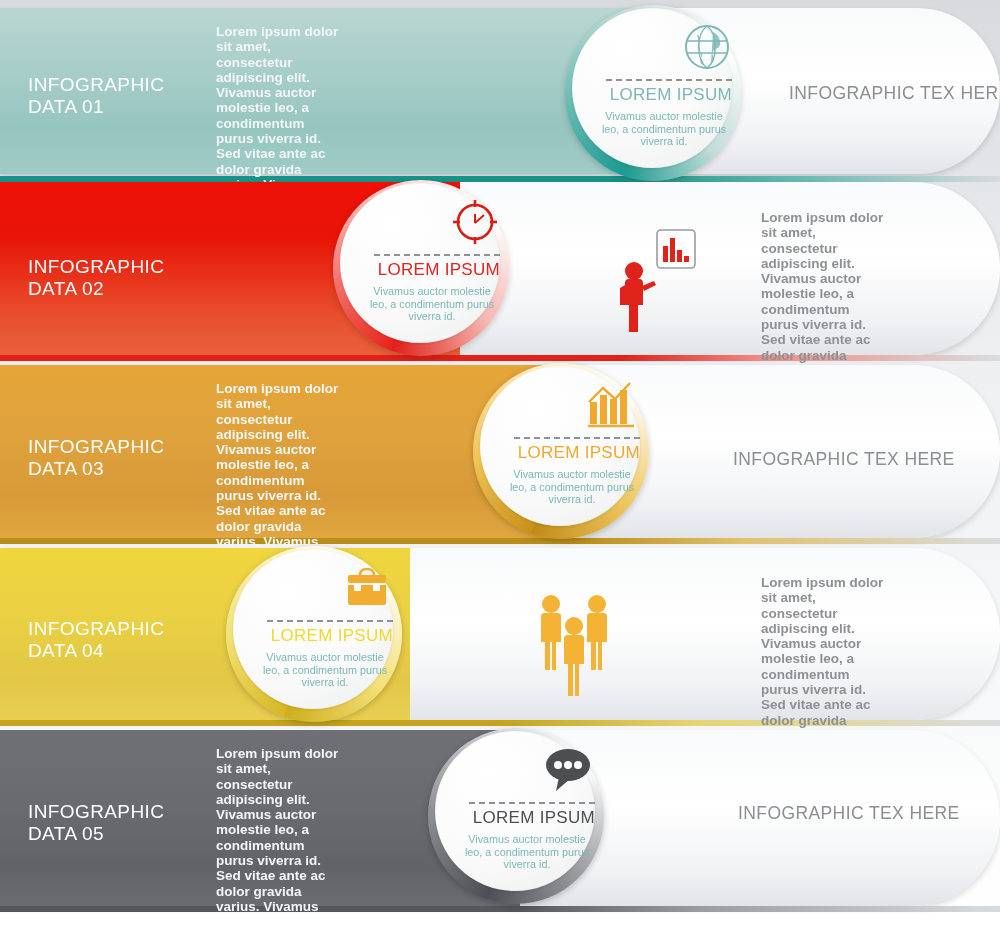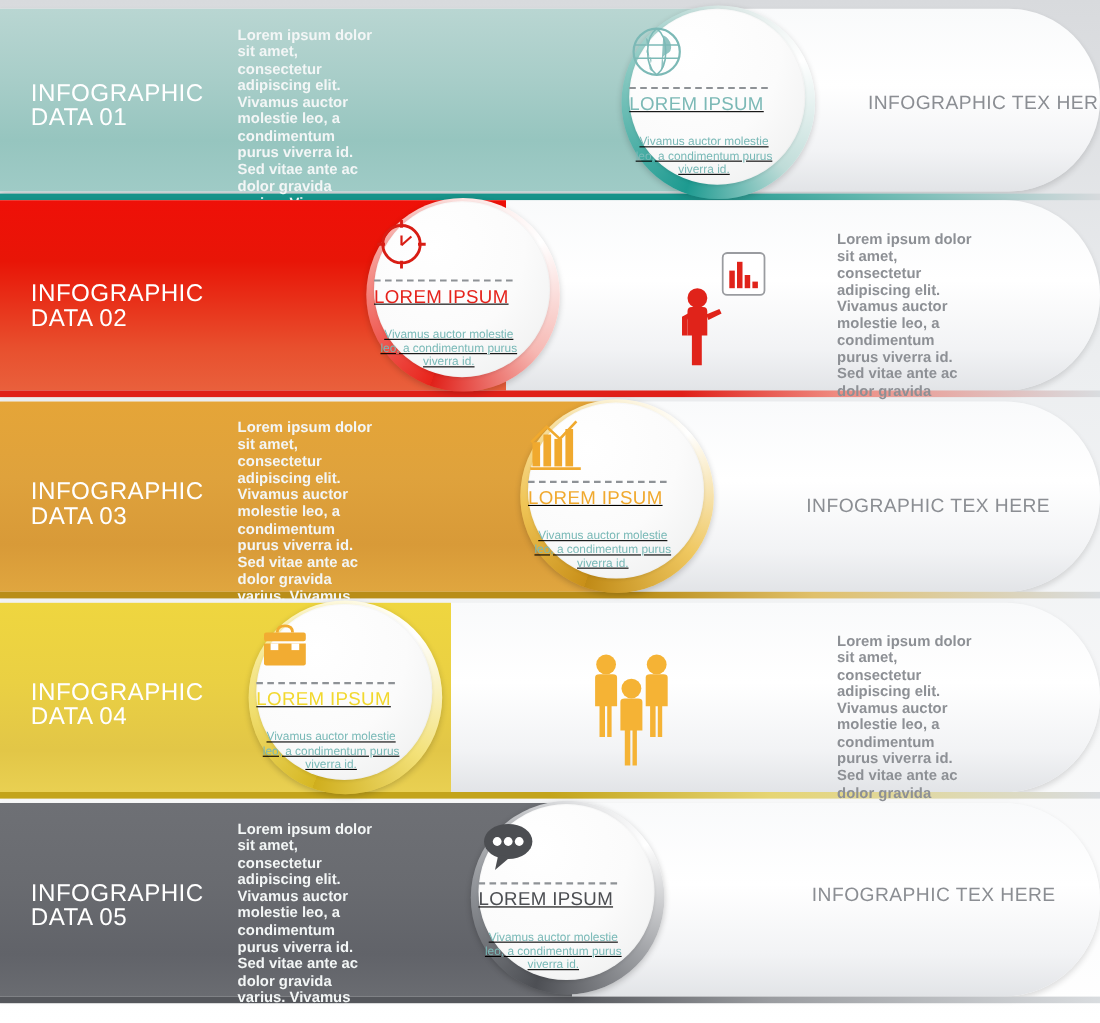--- a/index.html
+++ b/index.html
@@ -40,21 +40,21 @@
     position: absolute;
     left: 0;
     height: 6px;
     width: 1000px;
   }
 
   
   .row-title {
     position: absolute;
     color: #ffffff;
-    font-size: 22px;
+    font-size: 19px;
     line-height: 22px;
     letter-spacing: 0.4px;
     font-weight: 400;
     white-space: pre-line;
   }
 
   
   .para {
     position: absolute;
     font-size: 13.5px;
@@ -87,24 +87,23 @@
   }
   .badge .disc {
     position: absolute;
     left: 7px; top: 3px;
     width: 160px; height: 160px;
     border-radius: 50%;
     background: radial-gradient(circle at 34% 26%, #ffffff 0%, #fbfbfb 52%, #eceded 100%);
     box-shadow: inset 0 0 0 1px rgba(0,0,0,0.02), 0 1px 3px rgba(0,0,0,0.10);
     display: flex;
     flex-direction: column;
-    align-items: flex-start;
+    align-items: flex-end;
     justify-content: flex-start;
     padding-top: 12px;
-    text-decoration: underline;
   }
   .badge .icon-slot {
     height: 54px;
     display: flex; align-items: center; justify-content: center;
   }
   .badge .divider {
     width: 126px;
     height: 0;
     margin: 5px 0 4px 0;
     border-top: 2px dashed #8e9296;
@@ -113,21 +112,21 @@
     font-size: 17px;
     letter-spacing: 0.3px;
     line-height: 20px;
   }
   .badge .sub {
     font-size: 10.8px;
     line-height: 12.6px;
     color: #79b9b7;
     text-align: center;
     width: 136px;
-    margin-top: 18px;
+    margin-top: 5px;
   }
 
   
   .side-art {
     position: absolute;
   }
 </style>
 </head>
 <body>
 

